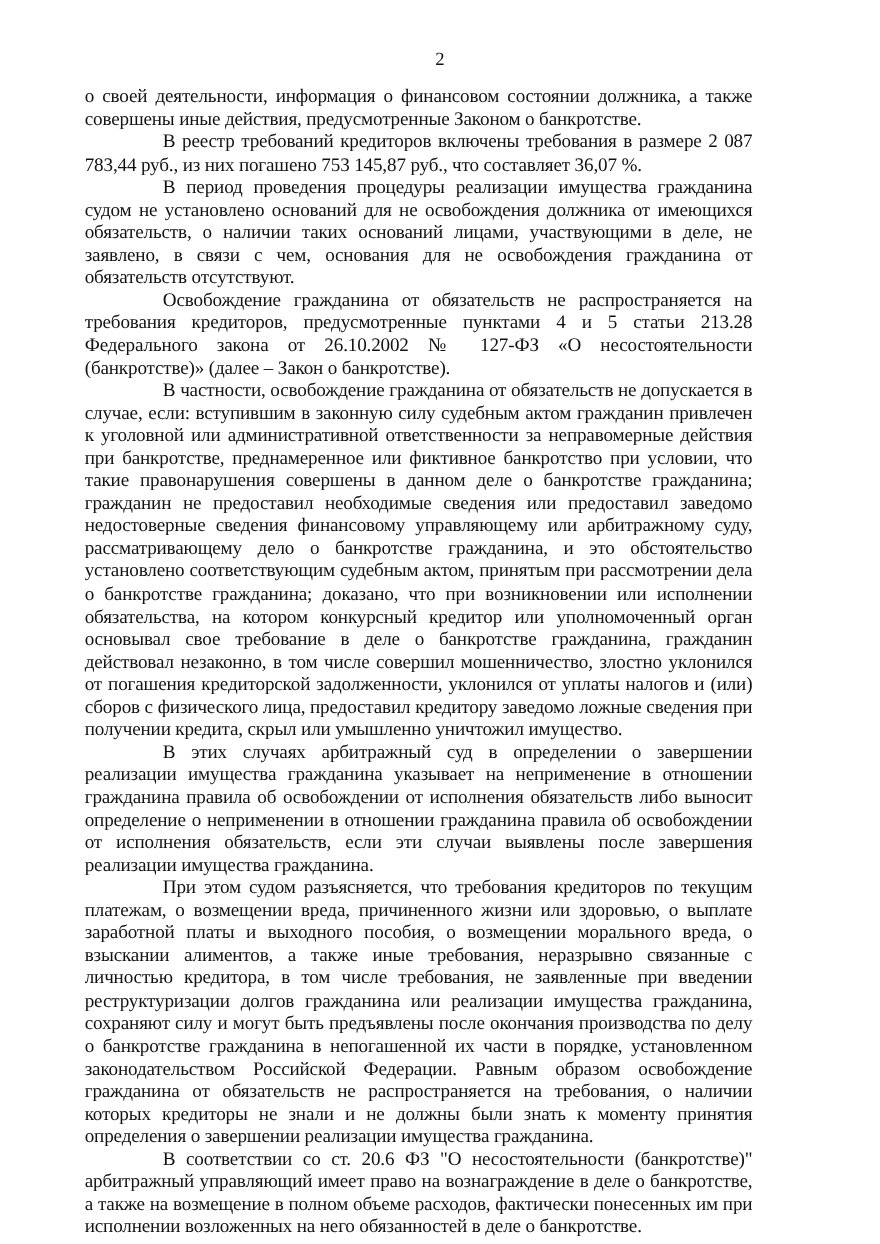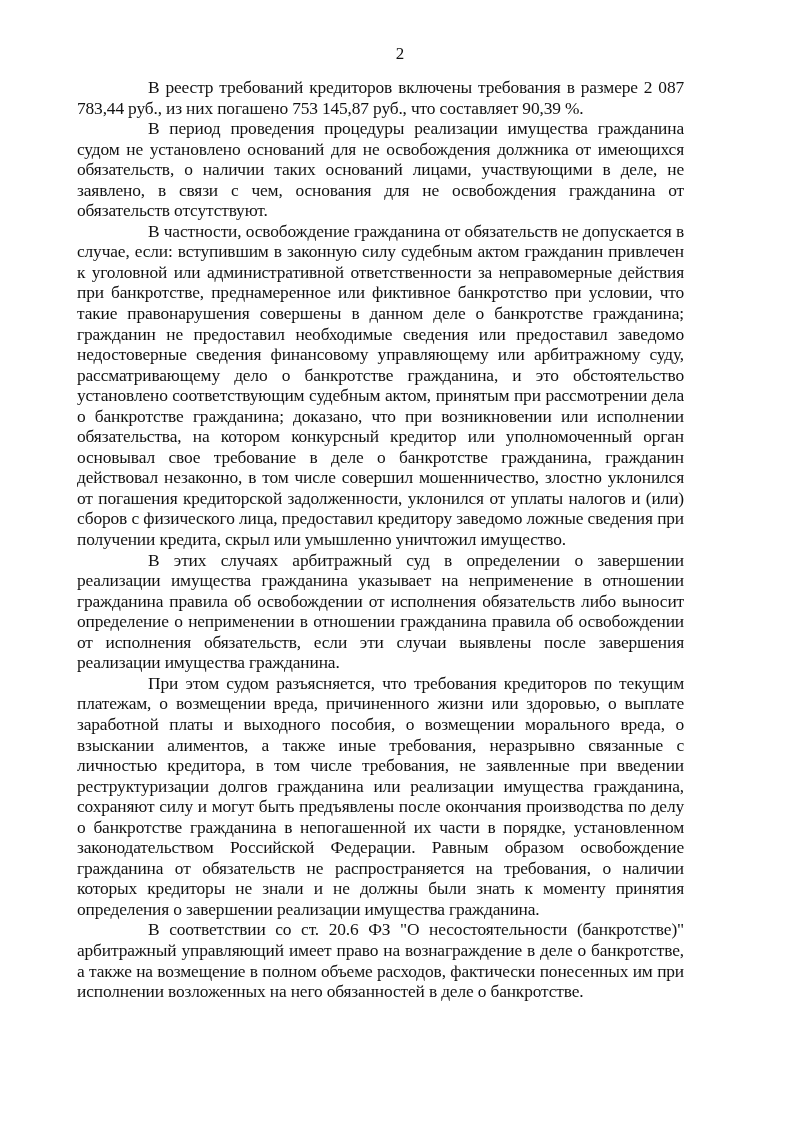--- a/index.html
+++ b/index.html
@@ -18,20 +18,22 @@
   }
   .para { margin:0; text-align:justify; text-align-last:left; }
   .para.indent { text-indent:71px; }
 </style>
 </head>
 <body>
 
 <div class="page">
   <div class="page-number">2</div>
   <div class="body-text">
-    <p class="para indent">В реестр требований кредиторов включены требования в размере 2 087 783,44 руб., из них погашено 753 145,87 руб., что составляет 90,39 %.</p>
+    <p class="para">о своей деятельности, информация о финансовом состоянии должника, а также совершены иные действия, предусмотренные Законом о банкротстве.</p>
+    <p class="para indent">В реестр требований кредиторов включены требования в размере 2 087 783,44 руб., из них погашено 753 145,87 руб., что составляет 36,07 %.</p>
     <p class="para indent">В период проведения процедуры реализации имущества гражданина судом не установлено оснований для не освобождения должника от имеющихся обязательств, о наличии таких оснований лицами, участвующими в деле, не заявлено, в связи с чем, основания для не освобождения гражданина от обязательств отсутствуют.</p>
+    <p class="para indent">Освобождение гражданина от обязательств не распространяется на требования кредиторов, предусмотренные пунктами 4 и 5 статьи 213.28 Федерального закона от 26.10.2002 № 127-ФЗ «О несостоятельности (банкротстве)» (далее – Закон о банкротстве).</p>
     <p class="para indent">В частности, освобождение гражданина от обязательств не допускается в случае, если: вступившим в законную силу судебным актом гражданин привлечен к уголовной или административной ответственности за неправомерные действия при банкротстве, преднамеренное или фиктивное банкротство при условии, что такие правонарушения совершены в данном деле о банкротстве гражданина; гражданин не предоставил необходимые сведения или предоставил заведомо недостоверные сведения финансовому управляющему или арбитражному суду, рассматривающему дело о банкротстве гражданина, и это обстоятельство установлено соответствующим судебным актом, принятым при рассмотрении дела о банкротстве гражданина; доказано, что при возникновении или исполнении обязательства, на котором конкурсный кредитор или уполномоченный орган основывал свое требование в деле о банкротстве гражданина, гражданин действовал незаконно, в том числе совершил мошенничество, злостно уклонился от погашения кредиторской задолженности, уклонился от уплаты налогов и (или) сборов с физического лица, предоставил кредитору заведомо ложные сведения при получении кредита, скрыл или умышленно уничтожил имущество.</p>
     <p class="para indent">В этих случаях арбитражный суд в определении о завершении реализации имущества гражданина указывает на неприменение в отношении гражданина правила об освобождении от исполнения обязательств либо выносит определение о неприменении в отношении гражданина правила об освобождении от исполнения обязательств, если эти случаи выявлены после завершения реализации имущества гражданина.</p>
     <p class="para indent">При этом судом разъясняется, что требования кредиторов по текущим платежам, о возмещении вреда, причиненного жизни или здоровью, о выплате заработной платы и выходного пособия, о возмещении морального вреда, о взыскании алиментов, а также иные требования, неразрывно связанные с личностью кредитора, в том числе требования, не заявленные при введении реструктуризации долгов гражданина или реализации имущества гражданина, сохраняют силу и могут быть предъявлены после окончания производства по делу о банкротстве гражданина в непогашенной их части в порядке, установленном законодательством Российской Федерации. Равным образом освобождение гражданина от обязательств не распространяется на требования, о наличии которых кредиторы не знали и не должны были знать к моменту принятия определения о завершении реализации имущества гражданина.</p>
     <p class="para indent">В соответствии со ст. 20.6 ФЗ "О несостоятельности (банкротстве)" арбитражный управляющий имеет право на вознаграждение в деле о банкротстве, а также на возмещение в полном объеме расходов, фактически понесенных им при исполнении возложенных на него обязанностей в деле о банкротстве.</p>
   </div>
 </div>
 
 </body></html>

